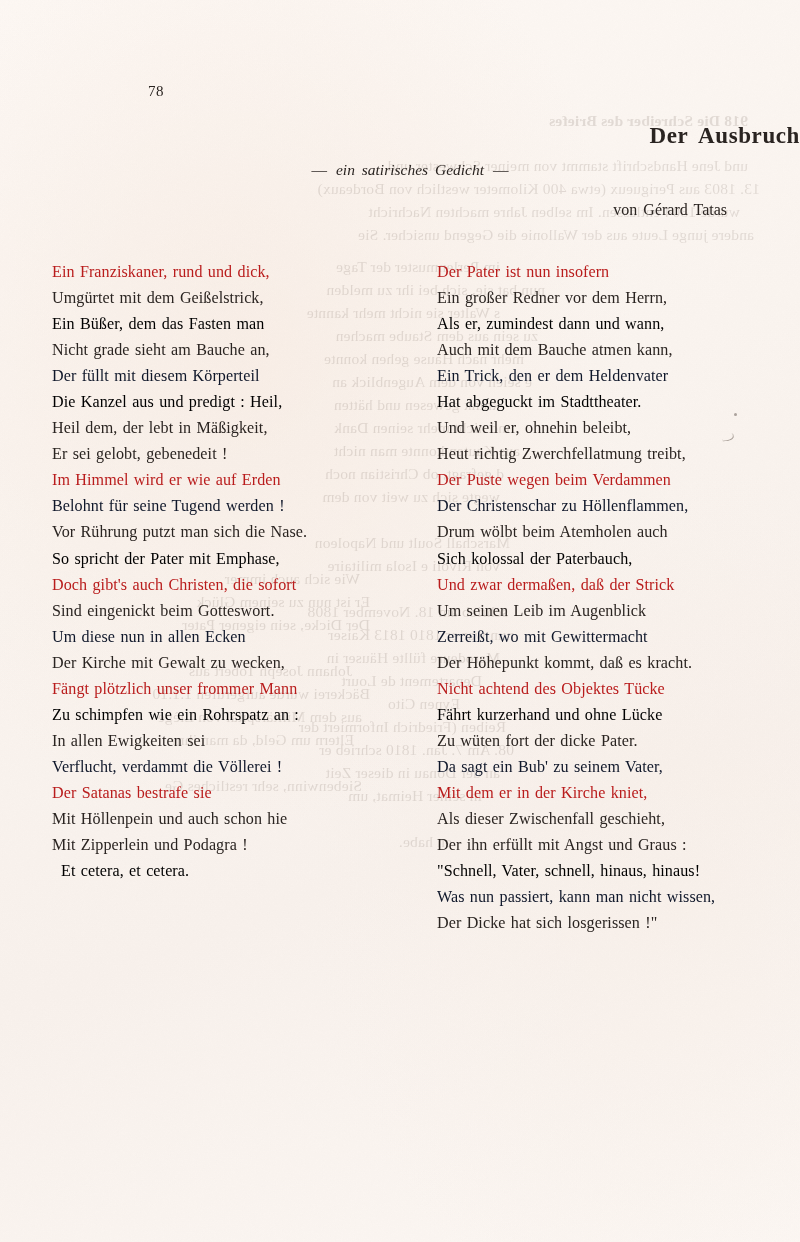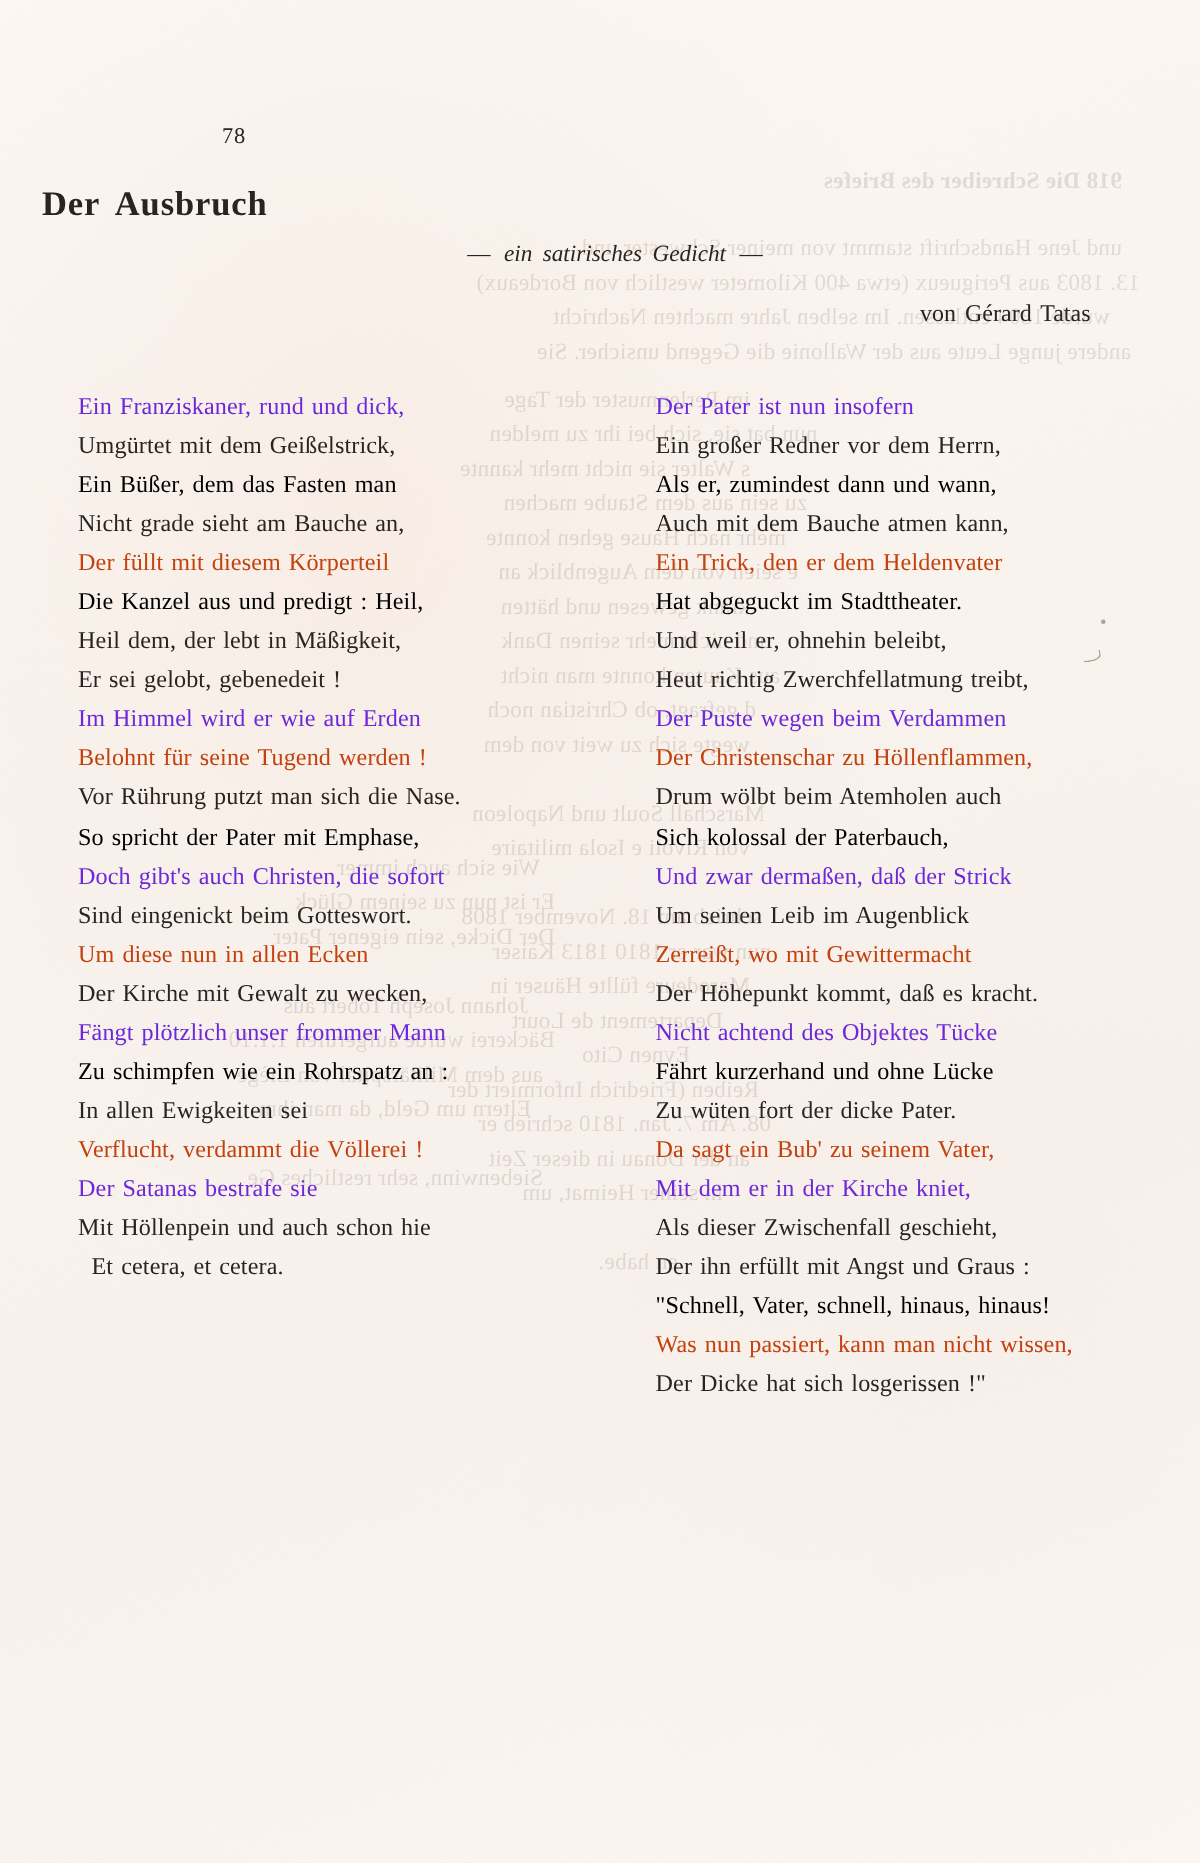--- a/index.html
+++ b/index.html
@@ -66,21 +66,21 @@
     font-size: 15px;
     letter-spacing: 0.5px;
     text-align: right;
   }
 
   .title {
     position: absolute;
     left: 0;
     right: 0;
     top: 108px;
-    text-align: left;
+    text-align: right;
     font-size: 23px;
     font-weight: bold;
     letter-spacing: 0.6px;
     word-spacing: 5px;
     padding-left: 28px;
   }
 
   .subtitle {
     position: absolute;
     left: 0;
@@ -113,22 +113,22 @@
     font-size: 16.1px;
     line-height: 26.05px;
     white-space: nowrap;
     letter-spacing: 0.08px;
     word-spacing: 1.2px;
   }
   .col .ln.indent { padding-left: 9px; }
 
   
   .col .ln:nth-child(3n)   { color: #000000; }
-  .col .ln:nth-child(4n+1) { color: #6d28d9; }
-  .col .ln:nth-child(5n)   { color: #c2410c; }
+  .col .ln:nth-child(4n+1) { color: #b91c1c; }
+  .col .ln:nth-child(5n)   { color: #0f172a; }
 
   .stray-mark {
     position: absolute;
     background: #5d524b;
     border-radius: 50%;
     opacity: 0.5;
   }
   .stray-mark.m1 { left: 734px; top: 413px; width: 3px; height: 3px; }
   .stray-mark.m2 {
     left: 722px; top: 434px; width: 11px; height: 6px;
@@ -223,20 +223,21 @@
       <div class="ln">Doch gibt's auch Christen, die sofort</div>
       <div class="ln">Sind eingenickt beim Gotteswort.</div>
       <div class="ln">Um diese nun in allen Ecken</div>
       <div class="ln">Der Kirche mit Gewalt zu wecken,</div>
       <div class="ln">Fängt plötzlich unser frommer Mann</div>
       <div class="ln">Zu schimpfen wie ein Rohrspatz an :</div>
       <div class="ln">In allen Ewigkeiten sei</div>
       <div class="ln">Verflucht, verdammt die Völlerei !</div>
       <div class="ln">Der Satanas bestrafe sie</div>
       <div class="ln">Mit Höllenpein und auch schon hie</div>
+      <div class="ln">Mit Zipperlein und Podagra !</div>
       <div class="ln indent">Et cetera, et cetera.</div>
     </div>
   <div class="col col-right" id="col-right">
       <div class="ln">Der Pater ist nun insofern</div>
       <div class="ln">Ein großer Redner vor dem Herrn,</div>
       <div class="ln">Als er, zumindest dann und wann,</div>
       <div class="ln">Auch mit dem Bauche atmen kann,</div>
       <div class="ln">Ein Trick, den er dem Heldenvater</div>
       <div class="ln">Hat abgeguckt im Stadttheater.</div>
       <div class="ln">Und weil er, ohnehin beleibt,</div>

